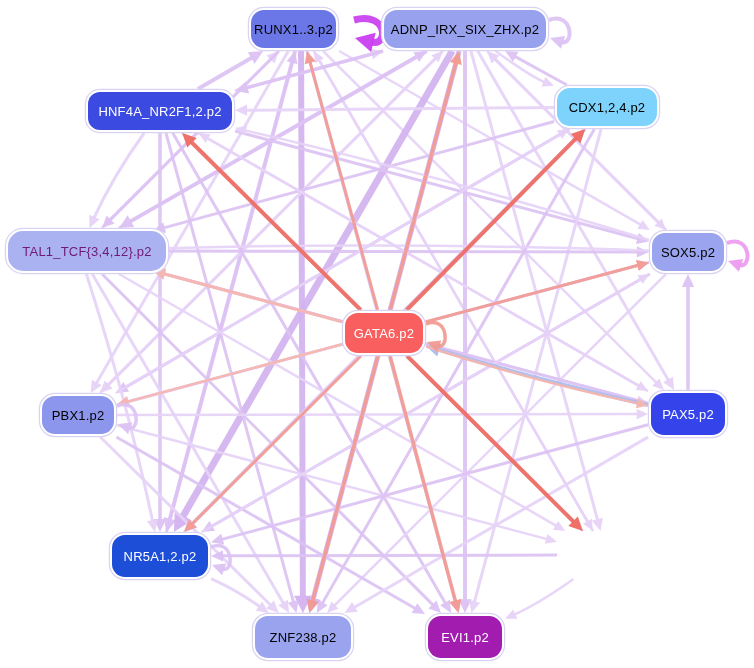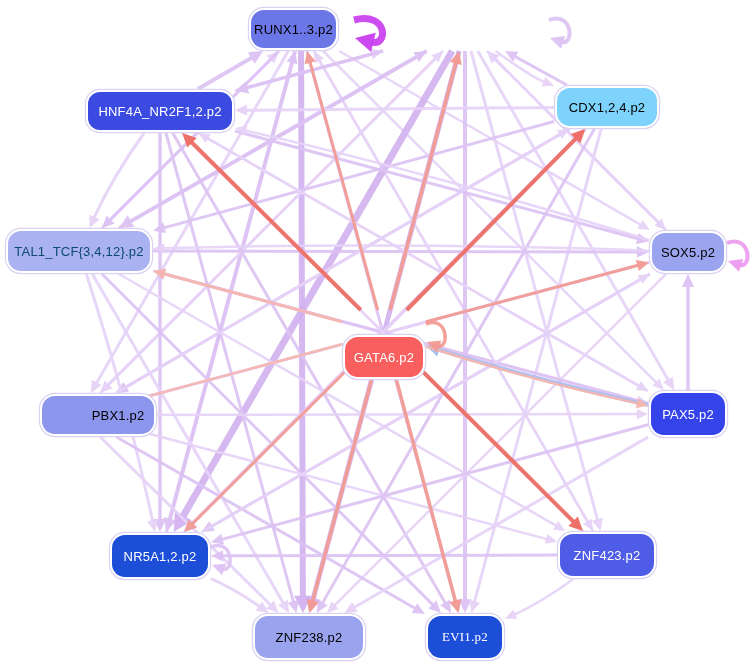--- a/index.html
+++ b/index.html
@@ -209,24 +209,24 @@
       <polygon points="728,261 743.2155254996314,259.046085014627 738.9460659311032,271.7477272309982" fill="#ec9bee" fill-opacity="0.95"></polygon>
       <path d="M 117,406 C 140.2,397 140.2,433 128.30153354874554,427.71226434189026" stroke="#dcc2f3" stroke-width="3.5" fill="none" stroke-opacity="0.92"></path>
       <polygon points="118,424 132.27653806095228,422.5809911930572 128.0896463146194,434.19961578913086" fill="#dcc2f3" fill-opacity="0.95"></polygon>
       <path d="M 211,547 C 234.2,538 234.2,574 222.30153354874554,568.7122643418903" stroke="#dcc2f3" stroke-width="3.5" fill="none" stroke-opacity="0.92"></path>
       <polygon points="212,565 226.27653806095228,563.5809911930571 222.0896463146194,575.1996157891308" fill="#dcc2f3" fill-opacity="0.95"></polygon>
       <path d="M 426,324 C 449.2,315 449.2,351 437.30153354874557,345.71226434189026" stroke="#f29a91" stroke-width="3.5" fill="none" stroke-opacity="0.92"></path>
       <polygon points="427,342 441.27653806095225,340.5809911930572 437.08964631461936,352.19961578913086" fill="#f29a91" fill-opacity="0.95"></polygon>
     </svg>
 
 <div class="node" style="left: 251px; top: 10px; width: 85px; height: 38px; background: rgb(107, 119, 231); color: rgb(0, 0, 0);">RUNX1..3.p2</div>
+    <div class="node" style="left: 384px; top: 10px; width: 162px; height: 38px; background: rgb(151, 161, 238); color: rgb(0, 0, 0);">ADNP_IRX_SIX_ZHX.p2</div>
     <div class="node" style="left: 88px; top: 92px; width: 144px; height: 38px; background: rgb(59, 74, 225); color: rgb(255, 255, 255); border-radius: 12px;">HNF4A_NR2F1,2.p2</div>
     <div class="node" style="left: 557px; top: 88px; width: 100px; height: 38px; background: #7dd3fc; color: rgb(0, 0, 0);">CDX1,2,4.p2</div>
-    <div class="node" style="left: 8px; top: 231px; width: 142px; height: 40px; background: rgb(170, 178, 241); color: #0c4a6e;">TAL1_TCF{3,4,12}.p2</div>
+    <div class="node" style="left: 8px; top: 231px; width: 158px; height: 40px; background: rgb(170, 178, 241); color: #701a75; border-radius: 15px;">TAL1_TCF{3,4,12}.p2</div>
     <div class="node" style="left: 652px; top: 233px; width: 72px; height: 38px; background: rgb(154, 164, 239); color: rgb(0, 0, 0);">SOX5.p2</div>
-    <div class="node" style="left: 345px; top: 313px; width: 78px; height: 40px; background: rgb(249, 95, 95); color: rgb(255, 255, 255); margin-top: 24px;">GATA6.p2</div>
-    <div class="node" style="left: 42px; top: 396px; width: 72px; height: 38px; background: rgb(140, 150, 236); color: rgb(0, 0, 0); padding-left: 40px;">PBX1.p2</div>
+    <div class="node" style="left: 345px; top: 313px; width: 78px; height: 40px; background: rgb(249, 95, 95); color: rgb(255, 255, 255);">GATA6.p2</div>
+    <div class="node" style="left: 42px; top: 396px; width: 72px; height: 38px; background: rgb(140, 150, 236); color: rgb(0, 0, 0);">PBX1.p2</div>
     <div class="node" style="left: 651px; top: 393px; width: 74px; height: 42px; background: rgb(52, 67, 234); color: rgb(255, 255, 255);">PAX5.p2</div>
     <div class="node" style="left: 112px; top: 535px; width: 96px; height: 42px; background: #1d4ed8; color: rgb(255, 255, 255);">NR5A1,2.p2</div>
-    <div class="node" style="left: 560px; top: 534px; width: 94px; height: 42px; background: rgb(79, 92, 230); color: rgb(255, 255, 255);">ZNF423.p2</div>
-    <div class="node" style="left: 255px; top: 616px; width: 108px; height: 42px; background: rgb(153, 163, 238); color: rgb(0, 0, 0);">ZNF238.p2</div>
-    <div class="node" style="left: 428px; top: 616px; width: 74px; height: 42px; background: #1d4ed8; color: rgb(255, 255, 255); font-family: Liberation Serif, serif;">EVI1.p2</div>
+    <div class="node" style="left: 255px; top: 616px; width: 96px; height: 42px; background: rgb(153, 163, 238); color: rgb(0, 0, 0);">ZNF238.p2</div>
+    <div class="node" style="left: 428px; top: 616px; width: 74px; height: 42px; background: #a21caf; color: rgb(255, 255, 255);">EVI1.p2</div>
   </div>
 
 </body></html>

